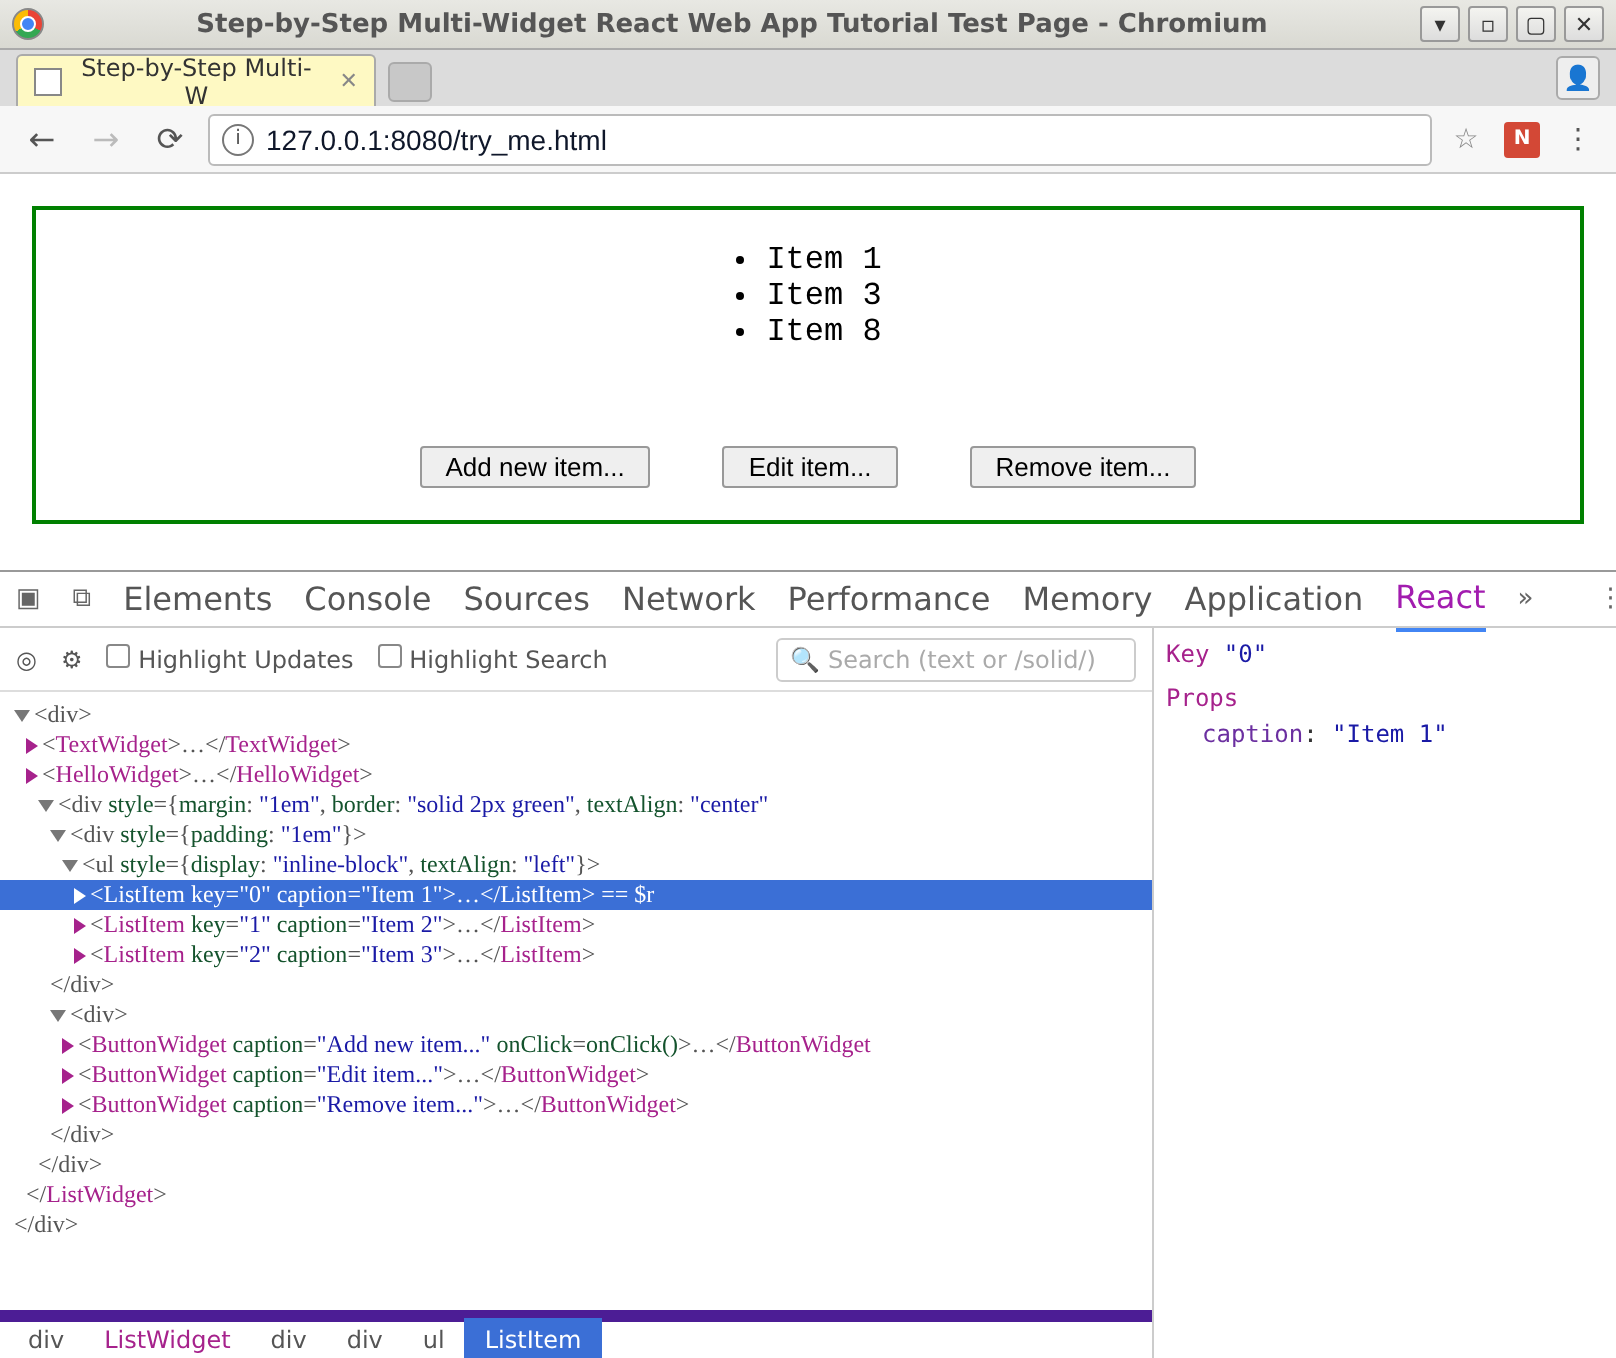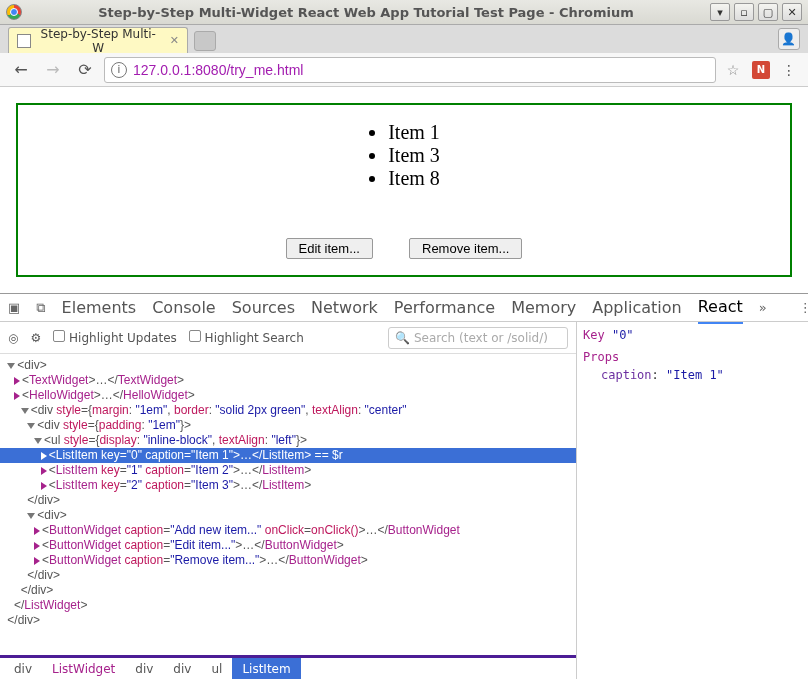--- a/index.html
+++ b/index.html
@@ -14,53 +14,53 @@
 .tab { height: 26px; background: #fef9c3; border:1px solid #aaa; border-bottom:none; border-radius:3px 3px 0 0; display:flex; align-items:center; padding:0 8px; gap:6px; font-size:12px; color:#333; max-width:180px;text-align:center;}
 .tab .favicon{width:14px;height:14px;border:1px solid #888;background:#fff;}
 .tab .close-x{color:#888;font-size:11px;margin-left:4px;}
 .newtab{width:22px;height:20px;background:#c8c8c8;border:1px solid #aaa;border-radius:3px;margin-left:6px;margin-bottom:2px;}
 .profile-btn{position:absolute;right:8px;bottom:3px;width:22px;height:22px;border:1px solid #aaa;background:#eee;border-radius:3px;display:flex;align-items:center;justify-content:center;}
 .toolbar{height:34px;border-bottom:1px solid #ccc;background:#f7f7f7;display:flex;align-items:center;padding:0 8px;gap:6px;}
 .navbtn{width:26px;height:26px;display:flex;align-items:center;justify-content:center;font-size:16px;color:#555;border-radius:3px;}
 .navbtn.disabled{color:#bbb;}
 .addressbar{flex:1;height:26px;border:1px solid #bbb;border-radius:3px;background:#fff;display:flex;align-items:center;padding:0 6px;gap:6px;}
 .addressbar .info{width:16px;height:16px;border:1px solid #777;border-radius:50%;display:flex;align-items:center;justify-content:center;font-size:10px;color:#555;}
-.addressbar .url{font-family:Arial;font-size:14px;color:#a21caf;}
+.addressbar .url{font-family:Arial;font-size:14px;color:#0f172a;}
 .toolicon{width:22px;height:22px;display:flex;align-items:center;justify-content:center;font-size:14px;}
 .star{color:#888;}
 .ext{width:18px;height:18px;background:#d34836;border-radius:2px;display:flex;align-items:center;justify-content:center;color:#fff;font-size:10px;font-weight:bold;}
 .dots{color:#555;font-size:14px;}
 .page-area{flex:0 0 198px;background:#fff;padding:16px;}
 .green-box{border:2px solid green;margin:0;text-align:center;padding:16px 0;}
-.green-box ul{display:inline-block;text-align:right;list-style:disc;font-family:Liberation Serif, serif;font-size:20px;padding-left:1em;}
+.green-box ul{display:inline-block;text-align:right;list-style:disc;font-family:Liberation Mono, monospace;font-size:16px;padding-left:1em;}
 .green-box li{margin:0;}
 .btn-row{margin-top:48px;display:flex;justify-content:center;gap:36px;}
 .btn-row button{font-family:Arial;font-size:13px;padding:2px 12px;background:#efefef;border:1px solid #999;border-radius:2px;}
 .devtools{flex:1;display:flex;flex-direction:column;border-top:1px solid #999;background:#fff;overflow:hidden;}
 .dt-tabbar{height:28px;border-bottom:1px solid #ccc;display:flex;align-items:center;padding:0 8px;gap:16px;color:#555;}
 .dt-tabbar .tabbtn{font-size:16px;cursor:pointer;padding:6px 0;}
-.dt-tabbar .tabbtn.active{color:#000000;border-bottom:2px solid #4285f4;}
+.dt-tabbar .tabbtn.active{color:#a21caf;border-bottom:2px solid #4285f4;}
 .dt-tabbar .spacer{flex:1;}
 .dt-tabbar .iconbtn{font-size:13px;color:#666;}
 .dt-body{flex:1;display:flex;overflow:hidden;}
 .dt-left{flex:1;display:flex;flex-direction:column;overflow:hidden;}
 .dt-controls{height:32px;border-bottom:1px solid #ddd;display:flex;align-items:center;padding:0 8px;gap:12px;font-size:12px;color:#555;}
 .dt-controls .chk{width:12px;height:12px;border:1px solid #888;border-radius:2px;display:inline-block;}
 .dt-controls .search{flex:0 0 180px;margin-left:auto;height:22px;border:1px solid #ccc;border-radius:3px;padding:0 6px;display:flex;align-items:center;gap:4px;color:#aaa;}
-.tree{flex:1;overflow:auto;font-family:Liberation Sans, sans-serif;font-size:12px;padding:4px 0;color:#555;line-height:1.25;}
+.tree{flex:1;overflow:auto;font-family:Liberation Serif, serif;font-size:12px;padding:4px 0;color:#555;line-height:1.25;}
 .tree .ln{white-space:pre;padding:0 4px;}
 .tree .tag{color:#a6228c;}
-.tree .attr{color:#be185d;}
+.tree .attr{color:#14532d;}
 .tree .str{color:#1a1aa6;}
 .tree .sel{background:#3b6fd6;color:#fff;}
 .tree .sel .tag,.tree .sel .attr,.tree .sel .str{color:#fff;}
 .dt-right{width:232px;border-left:1px solid #ccc;font-family:"DejaVu Sans Mono",monospace;font-size:12px;padding:6px;color:#333;}
 .dt-right .keylbl{color:#a6228c;}
 .dt-right .val{color:#1a1aa6;}
-.breadcrumb{height:24px;border-top:3px solid #4c1d95;display:flex;align-items:center;font-size:12px;padding:0 4px;}
+.breadcrumb{height:24px;border-top:6px solid #4c1d95;display:flex;align-items:center;font-size:12px;padding:0 4px;}
 .breadcrumb span{padding:4px 10px;color:#555;}
 .breadcrumb .comp{color:#a6228c;}
 .breadcrumb .act{background:#3b6fd6;color:#fff;}
 .tri{display:inline-block;width:0;height:0;border-style:solid;vertical-align:middle;margin-right:2px;}
 .tri.right{border-width:4px 0 4px 6px;border-color:transparent transparent transparent #777;}
 .tri.down{border-width:6px 4px 0 4px;border-color:#777 transparent transparent transparent;}
 .tri.down.purple{border-color:#a6228c transparent transparent transparent;}
 .tri.right.purple{border-color:transparent transparent transparent #a6228c;}
 .tri.right.white{border-color:transparent transparent transparent #fff;}
 </style>
@@ -106,20 +106,21 @@
 </div>
 
 <div class="page-area">
   <div class="green-box">
     <ul>
       <li>Item 1</li>
       <li>Item 3</li>
       <li>Item 8</li>
     </ul>
     <div class="btn-row">
+      <button>Add new item...</button>
       <button>Edit item...</button>
       <button>Remove item...</button>
     </div>
   </div>
 </div>
 
 <div class="devtools">
   <div class="dt-tabbar">
     <span class="iconbtn">▣</span>
     <span class="iconbtn">⧉</span>

